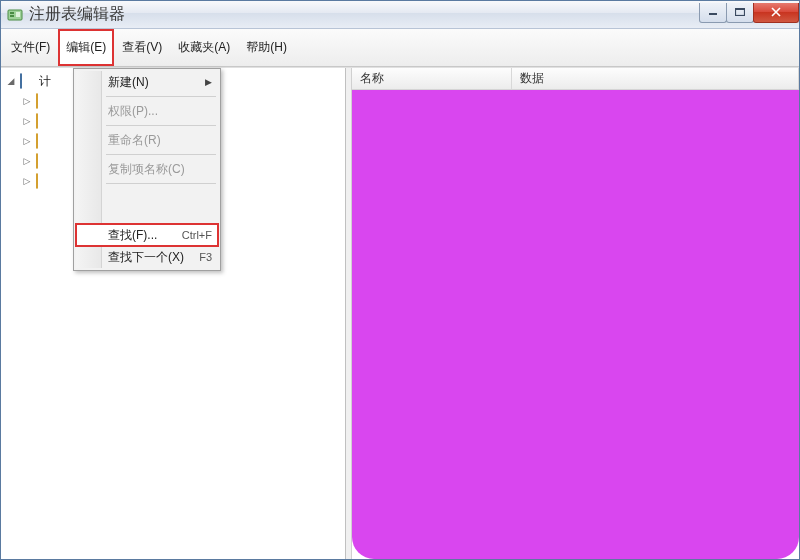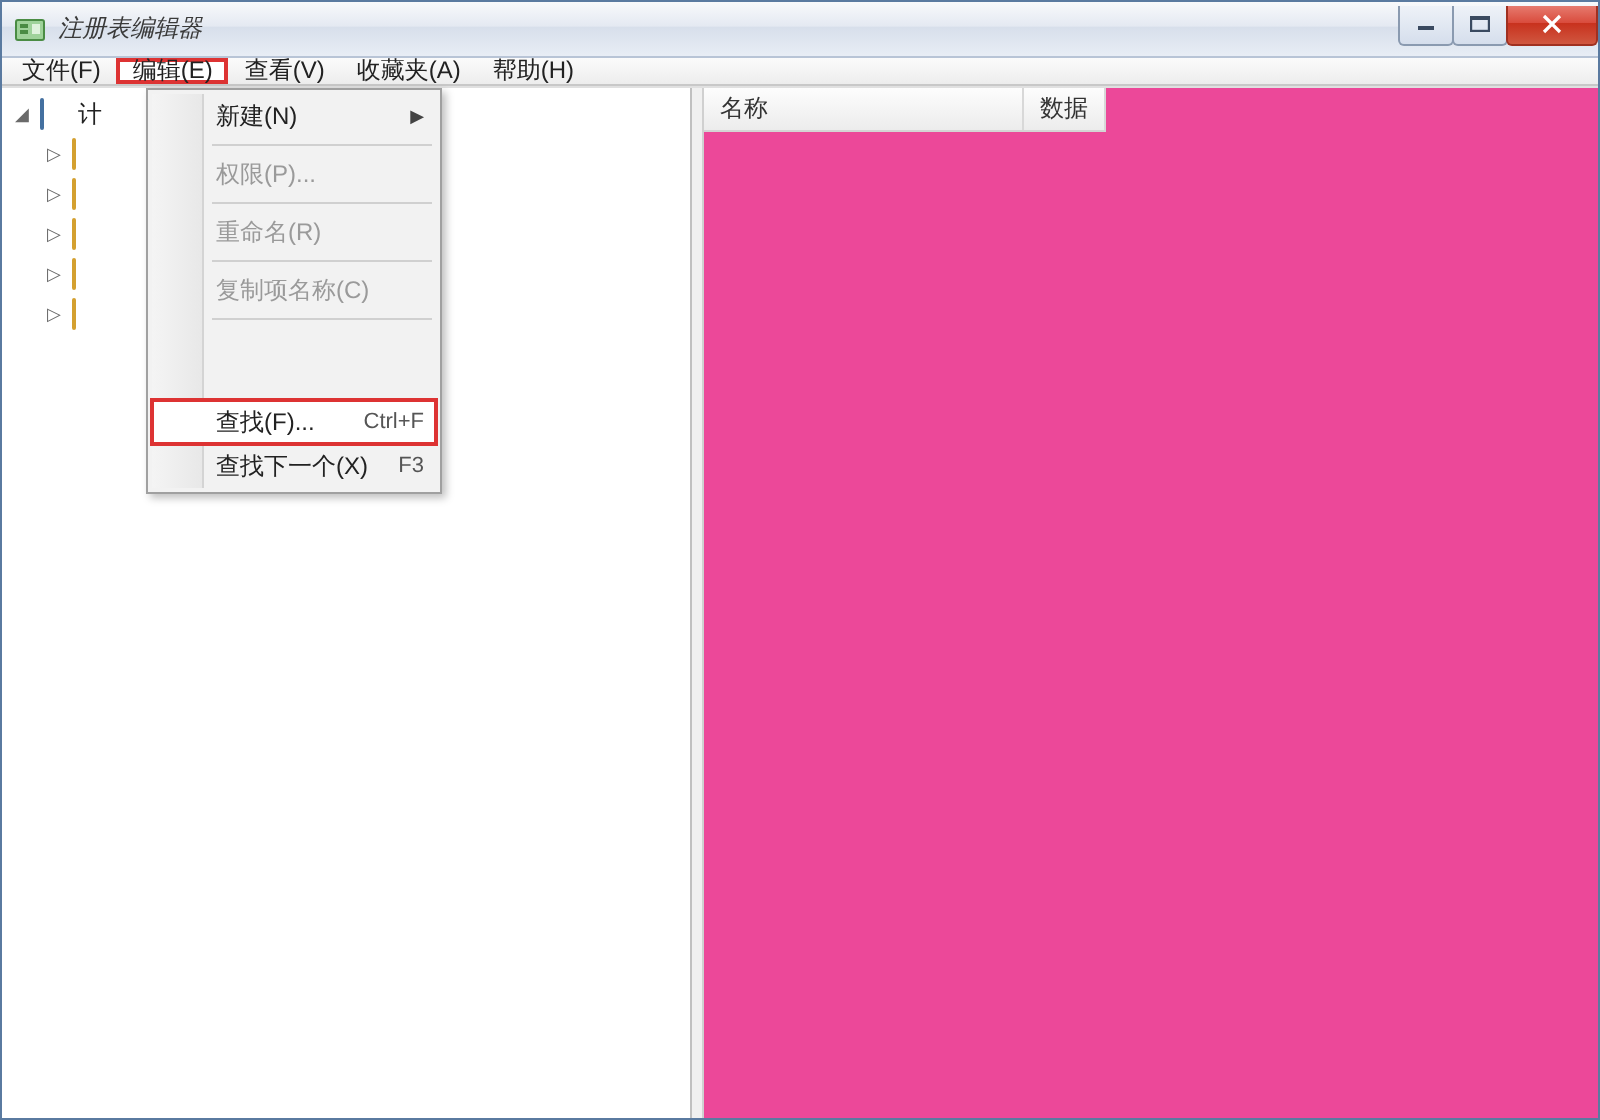--- a/index.html
+++ b/index.html
@@ -2,34 +2,34 @@
 <html><head>
 <meta charset="utf-8">
 <style>
 * { box-sizing: border-box; margin: 0; padding: 0; }
 body { font-family: "Microsoft YaHei", "SimSun", Tahoma, sans-serif; font-size: 12px; background: #d4d4d4; width: 800px; height: 560px; overflow: hidden; }
 
 .window { width: 800px; height: 560px; background: #fff; border: 1px solid #5a7aa0; display: flex; flex-direction: column; }
 
 .titlebar { height: 28px; background: linear-gradient(to bottom, #f8f9fb 0%, #e4e9f2 45%, #d7dfeb 46%, #e8edf5 100%); display: flex; align-items: center; padding: 0 0 0 6px; border-bottom: 1px solid #b8c4d6; }
 .titlebar .app-icon { width: 16px; height: 16px; margin-right: 6px; }
-.titlebar .title { flex: 1; color: #3a3a3a; font-size: 12px; font-style: italic; }
+.titlebar .title { flex: 1; color: #3a3a3a; font-size: 16px; }
 .winbtns { display: flex; height: 20px; margin-top: -4px; }
 .winbtn { width: 28px; height: 20px; border: 1px solid #8a9ab0; border-top: none; margin-left: -1px; display: flex; align-items: center; justify-content: center; font-size: 10px; }
 .winbtn.min, .winbtn.max { background: linear-gradient(to bottom, #eef2f8, #d5deec); color: #3a4a60; border-bottom-left-radius: 3px; border-bottom-right-radius: 3px;}
 .winbtn.close { width: 46px; background: linear-gradient(to bottom, #e67a6e 0%, #d94b3c 45%, #c8321e 46%, #d05740 100%); color: #fff; border-color: #a03020; border-bottom-left-radius: 3px; border-bottom-right-radius: 3px; font-weight: bold; }
 
-.menubar { height: 14px; background: linear-gradient(to bottom, #fbfbfb, #ededed); border-bottom: 1px solid #c8c8c8; display: flex; align-items: stretch; padding: 0 2px; }
+.menubar { height: 38px; background: linear-gradient(to bottom, #fbfbfb, #ededed); border-bottom: 1px solid #c8c8c8; display: flex; align-items: stretch; padding: 0 2px; }
 .menubar .menuitem { padding: 0 8px; display: flex; align-items: center; color: #222; cursor: default; }
 .menubar .menuitem.highlight { border: 2px solid #d33; padding: 0 6px; background: #fff; }
 
 .client { flex: 1; display: flex; background: #fff; border-top: 1px solid #e0e0e0; position: relative; }
 .tree-pane { width: 345px; border-right: 1px solid #c0c0c0; position: relative; background: #fff; }
 .splitter { width: 6px; background: #f0f0f0; cursor: col-resize; border-right: 1px solid #d0d0d0; }
-.list-pane { flex: 1; background: #ec4899; display: flex; flex-direction: row; }
+.list-pane { flex: 1; background: #d946ef; display: flex; flex-direction: column; border-radius: 22px; }
 
 .tree { padding: 4px 2px; position: relative; }
 .tree-node { display: flex; align-items: center; height: 18px; margin-bottom: 2px; }
 .tree-node .toggle { width: 12px; text-align: center; color: #6a6a6a; font-size: 9px; }
 .tree-node .ticon { width: 16px; height: 14px; margin: 0 3px; }
 .tree-node .tlabel { color: #222; }
 .folder-ico { background: linear-gradient(to bottom, #fce9a8 0%, #f5c851 100%); border: 1px solid #d4a030; border-radius: 1px; width: 14px; height: 11px; margin-top: 1px; }
 .computer-ico { width:16px; height:14px; background: linear-gradient(to bottom,#cfe4f8,#6aa0d0); border:1px solid #4470a0; border-radius:2px; position:relative;}
 
 .dropdown { position: absolute; left: 72px; top: 0; width: 148px; background: #f2f2f2; border: 1px solid #a0a0a0; box-shadow: 2px 2px 4px rgba(0,0,0,0.25); padding: 2px; z-index: 10; }

